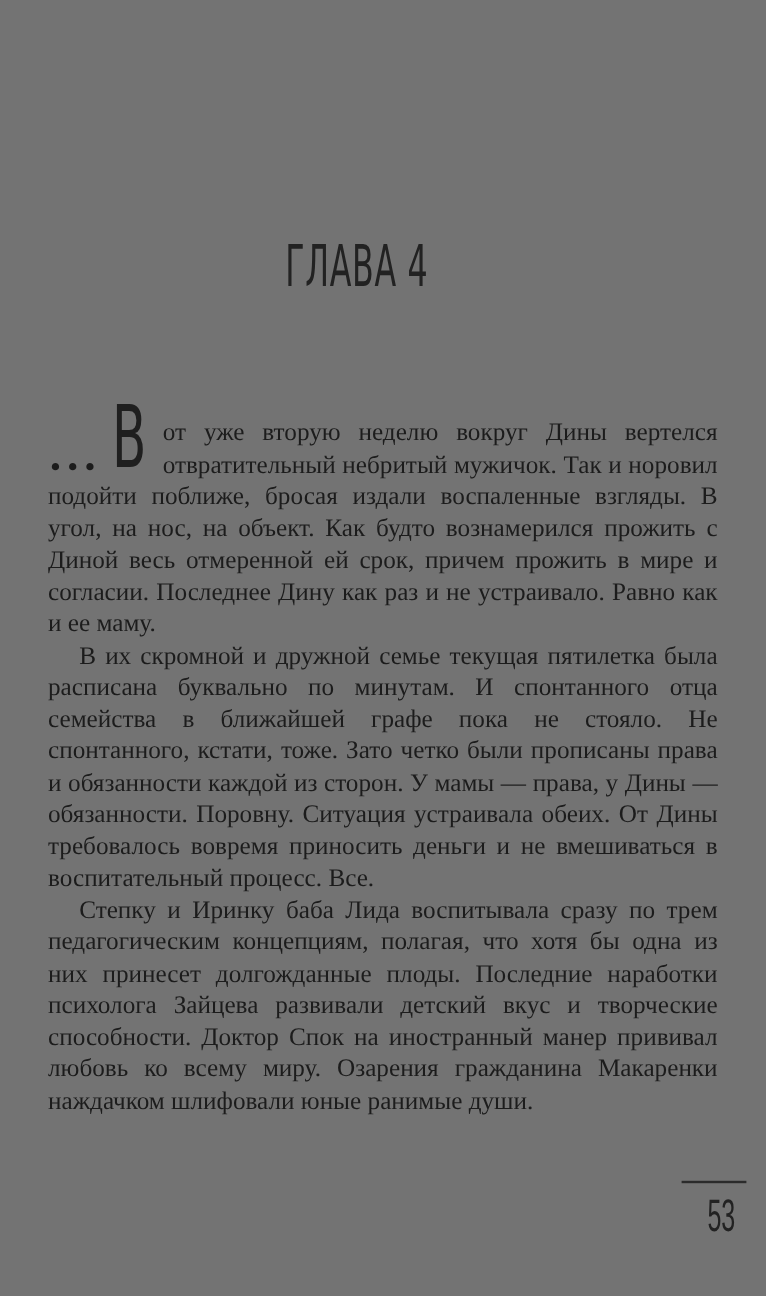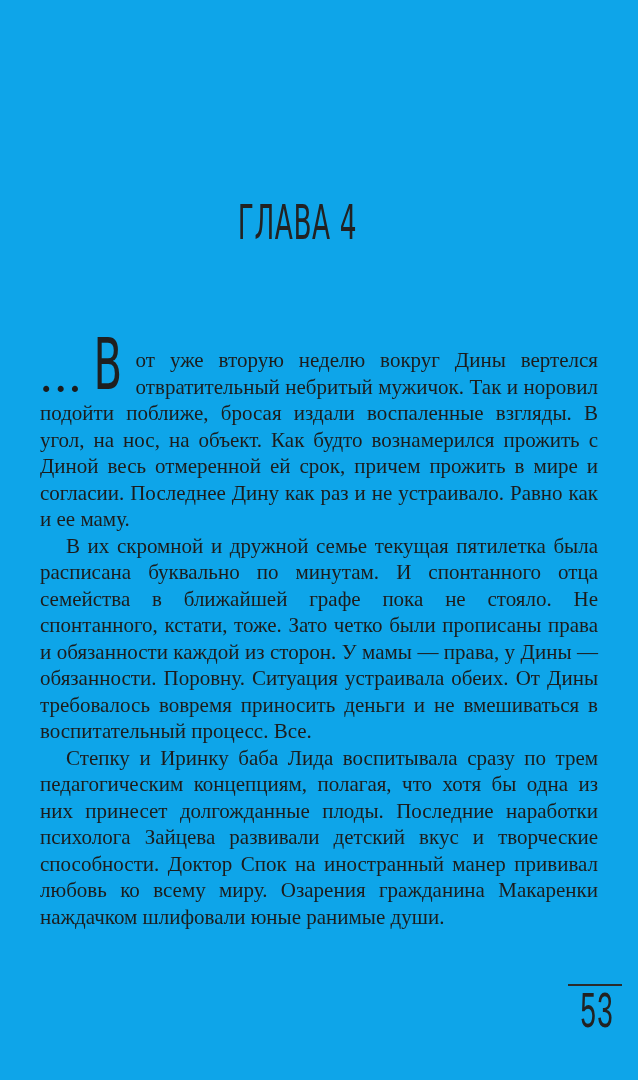--- a/index.html
+++ b/index.html
@@ -5,21 +5,21 @@
   html, body {
     margin: 0;
     padding: 0;
     background: #e8e8e8;
   }
   .page {
     position: relative;
     width: 638px;
     height: 1080px;
     margin: 0 auto;
-    background: #0ea5e9;
+    background: #737373;
     color: #1c1c1c;
     overflow: hidden;
   }
 
   
   .chapter-heading {
     position: absolute;
     top: 198px;
     left: 0;
     width: 638px;
@@ -98,24 +98,24 @@
     top: 984px;
     width: 54px;
     height: 2px;
     background: #2b2b2b;
   }
   .page-number {
     position: absolute;
     top: 994px;
     left: 566px;
     width: 56px;
-    text-align: left;
-    font-family: Liberation Mono, monospace;
+    text-align: right;
+    font-family: Liberation Sans, sans-serif;
     font-weight: 500;
-    font-size: 51px;
+    font-size: 38px;
     line-height: 40px;
     color: #222;
   }
   .page-number .squeeze {
     display: inline-block;
     transform: scaleX(0.55);
     transform-origin: center center;
   }
 </style>
 </head>

